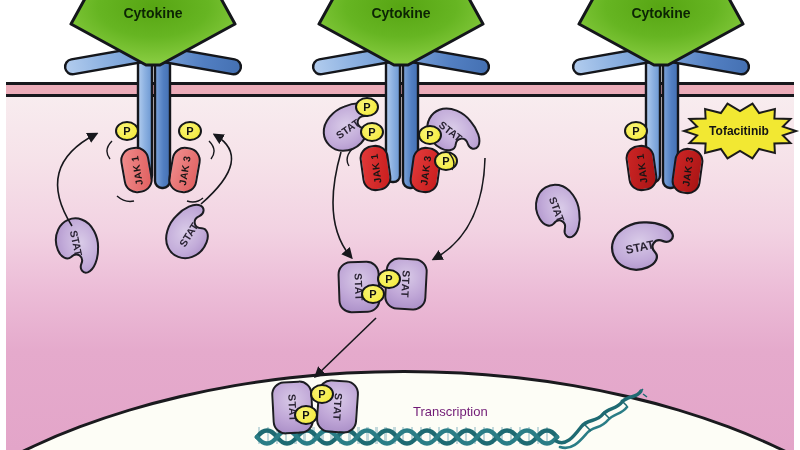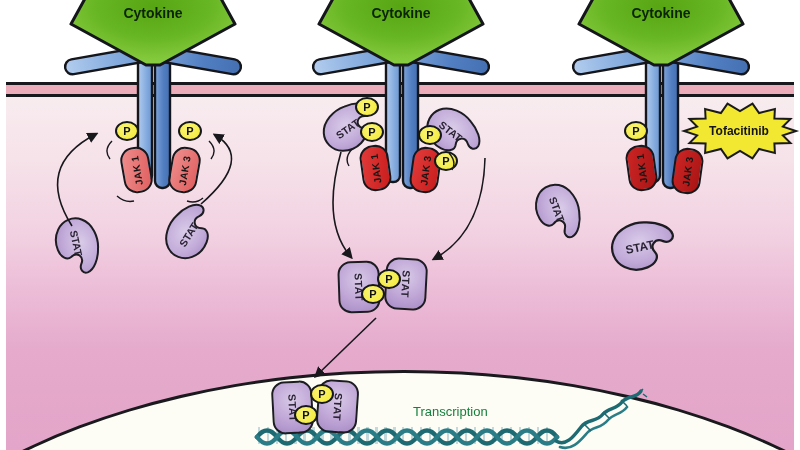--- a/index.html
+++ b/index.html
@@ -26,21 +26,21 @@
   .stat-box{position:absolute;border:2.5px solid #1c1c22;border-radius:13px;
     background:radial-gradient(circle at 50% 35%,#d8c9e7 0%,#c0a7d7 55%,#a78bc5 100%);
     display:flex;align-items:center;justify-content:center;box-sizing:border-box;z-index:7;}
   .stat-box .vlabel{transform:rotate(90deg);font-size:10.5px;font-weight:600;color:#2a2333;letter-spacing:.5px;}
   .blob{position:absolute;z-index:6;overflow:visible;}
   .star{position:absolute;left:682px;top:101px;width:116px;height:60px;z-index:9;overflow:visible;}
   .arrows{position:absolute;left:0;top:0;width:800px;height:450px;z-index:10;pointer-events:none;}
   .dna-bars{position:absolute;left:258px;top:427px;width:292px;height:17px;z-index:3;
     background:repeating-linear-gradient(90deg,#c3d9db 0 2.5px,transparent 2.5px 9px);}
   .dna-svg{position:absolute;left:248px;top:385px;width:410px;height:65px;z-index:3;overflow:visible;}
-  .transcription{position:absolute;left:413px;top:404px;font-size:13px;color:#15803d;z-index:4;}
+  .transcription{position:absolute;left:413px;top:404px;font-size:13px;color:#701a75;z-index:4;}
   .hex text,.blob text,.star text{font-family:"Liberation Sans", sans-serif;}
 </style>
 </head>
 <body>
 
 <div class="scene">
 
   <svg width="0" height="0" style="position:absolute">
     <defs>
       <radialGradient id="hexGrad" cx="50%" cy="35%" r="75%">

